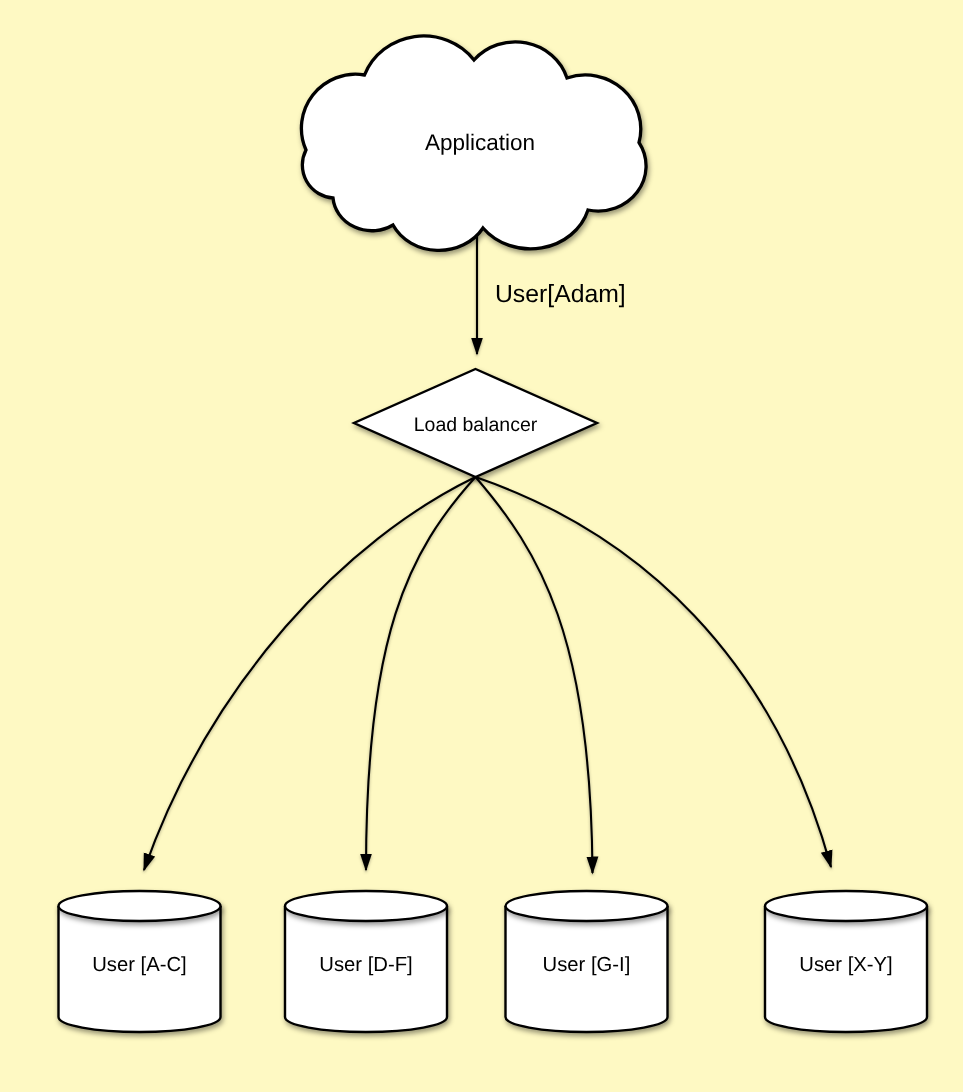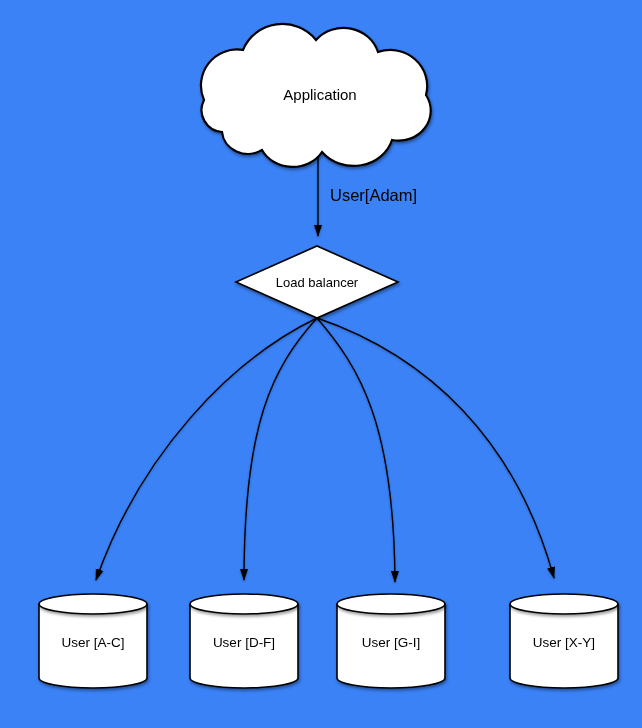--- a/index.html
+++ b/index.html
@@ -5,21 +5,21 @@
   html, body {
     margin: 0;
     padding: 0;
     background: #ffffff;
     font-family: "Liberation Sans", sans-serif;
   }
   .canvas {
     position: relative;
     width: 642px;
     height: 728px;
-    background: #3b82f6;
+    background: #fef9c3;
     overflow: hidden;
   }
   svg { display: block; }
   .shape {
     fill: #ffffff;
     stroke: #000000;
     filter: drop-shadow(1.2px 2.2px 1.6px rgba(0,0,0,0.40));
   }
   .cloud-outline  { stroke-width: 2.2px; }
   .diamond-outline{ stroke-width: 1.6px; }

